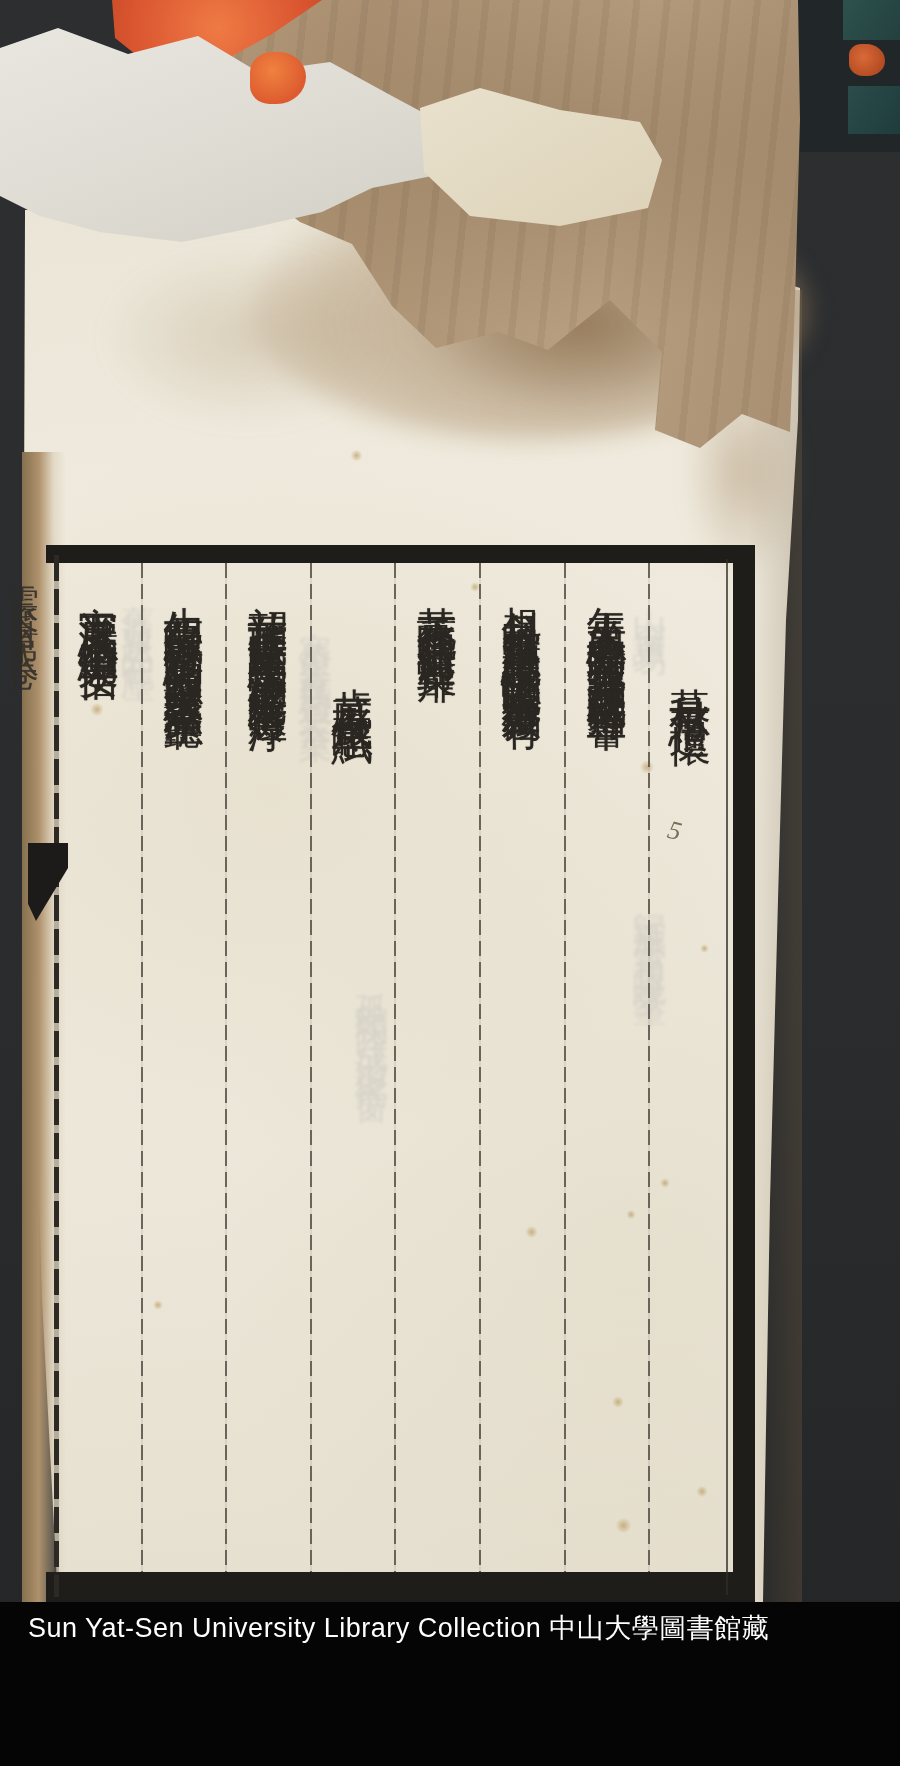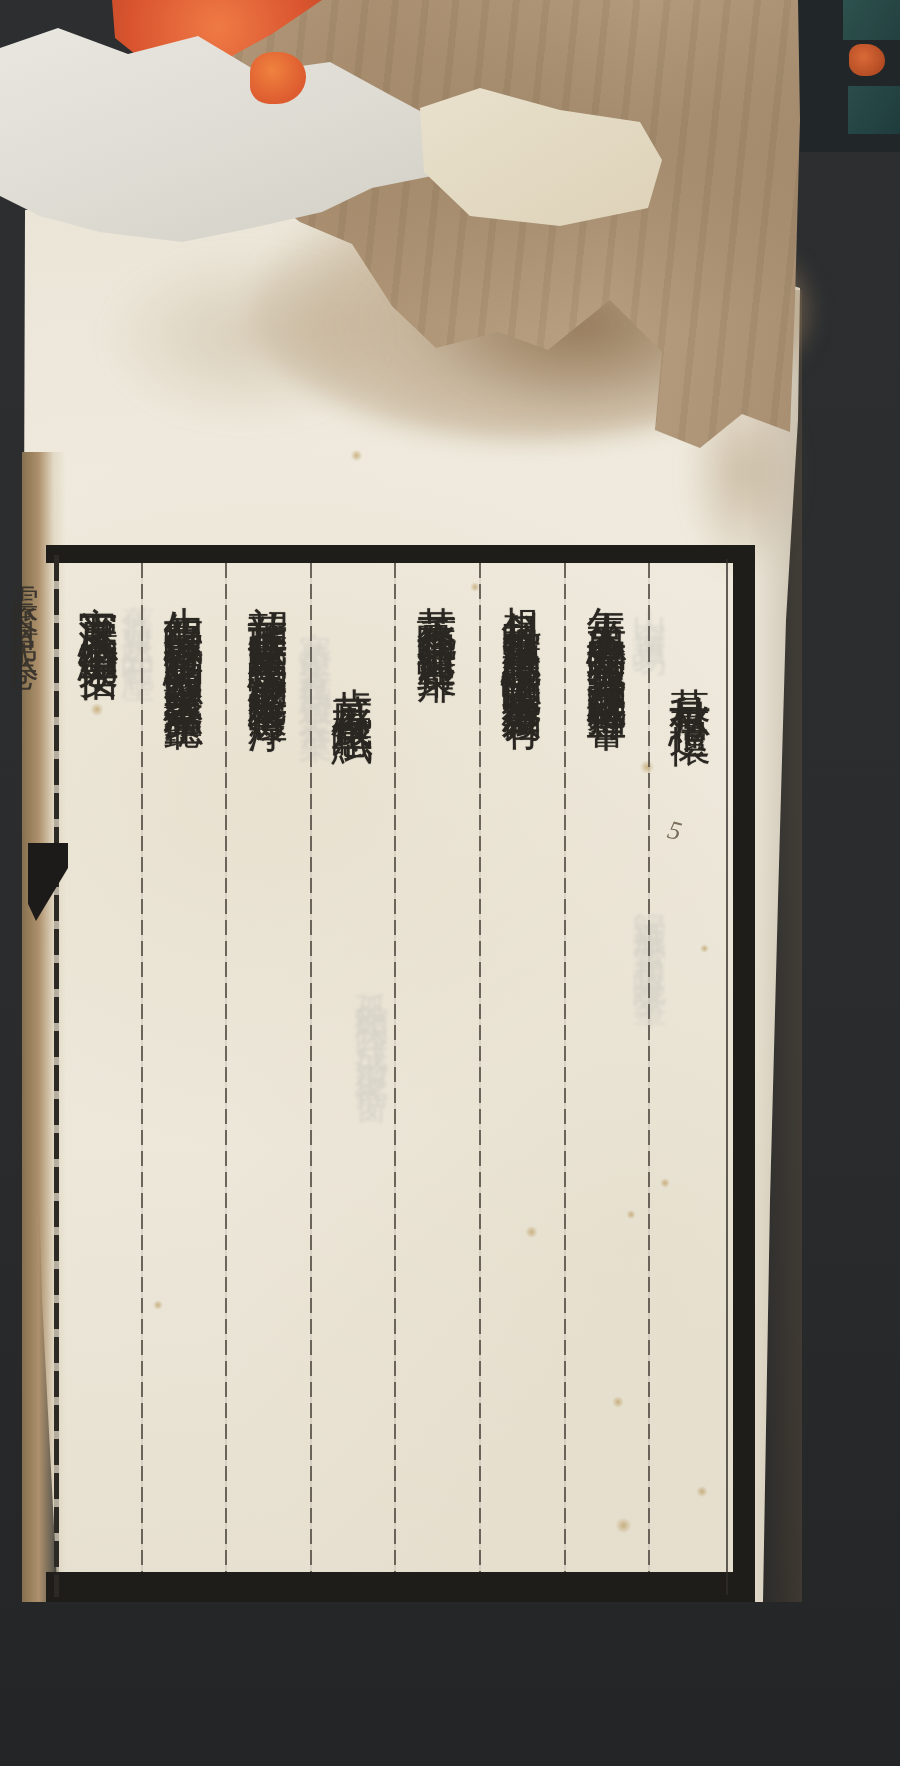--- a/index.html
+++ b/index.html
@@ -190,14 +190,17 @@
   <div class="abs spine-clip">
     <div class="spine-text">雲齋合第八卷</div>
   </div>
   <div class="abs fishtail"></div>
 
   <div class="abs kraft"></div>
   <div class="abs white-paper"></div>
   <div class="abs cream-frag"></div>
   <div class="abs orange-bright"></div>
 
+  <div class="abs caption-band">
+    <div class="caption">Sun Yat-Sen University Library Collection 中山大學圖書館藏</div>
+  </div>
 
 </div>
 
 </body></html>

